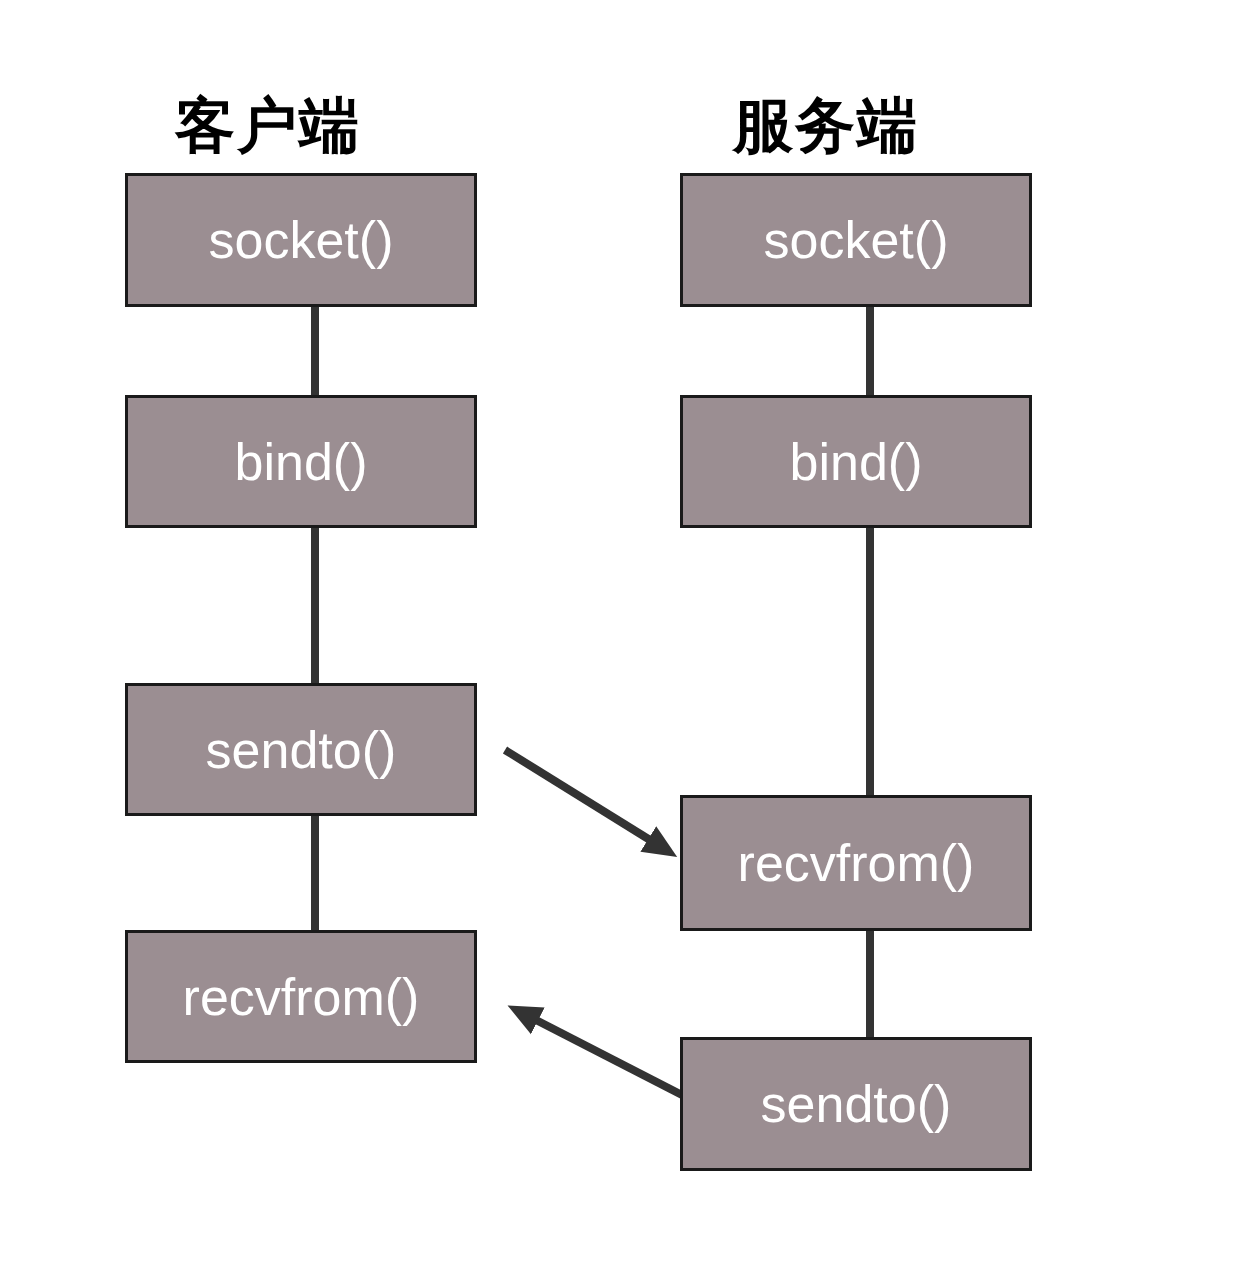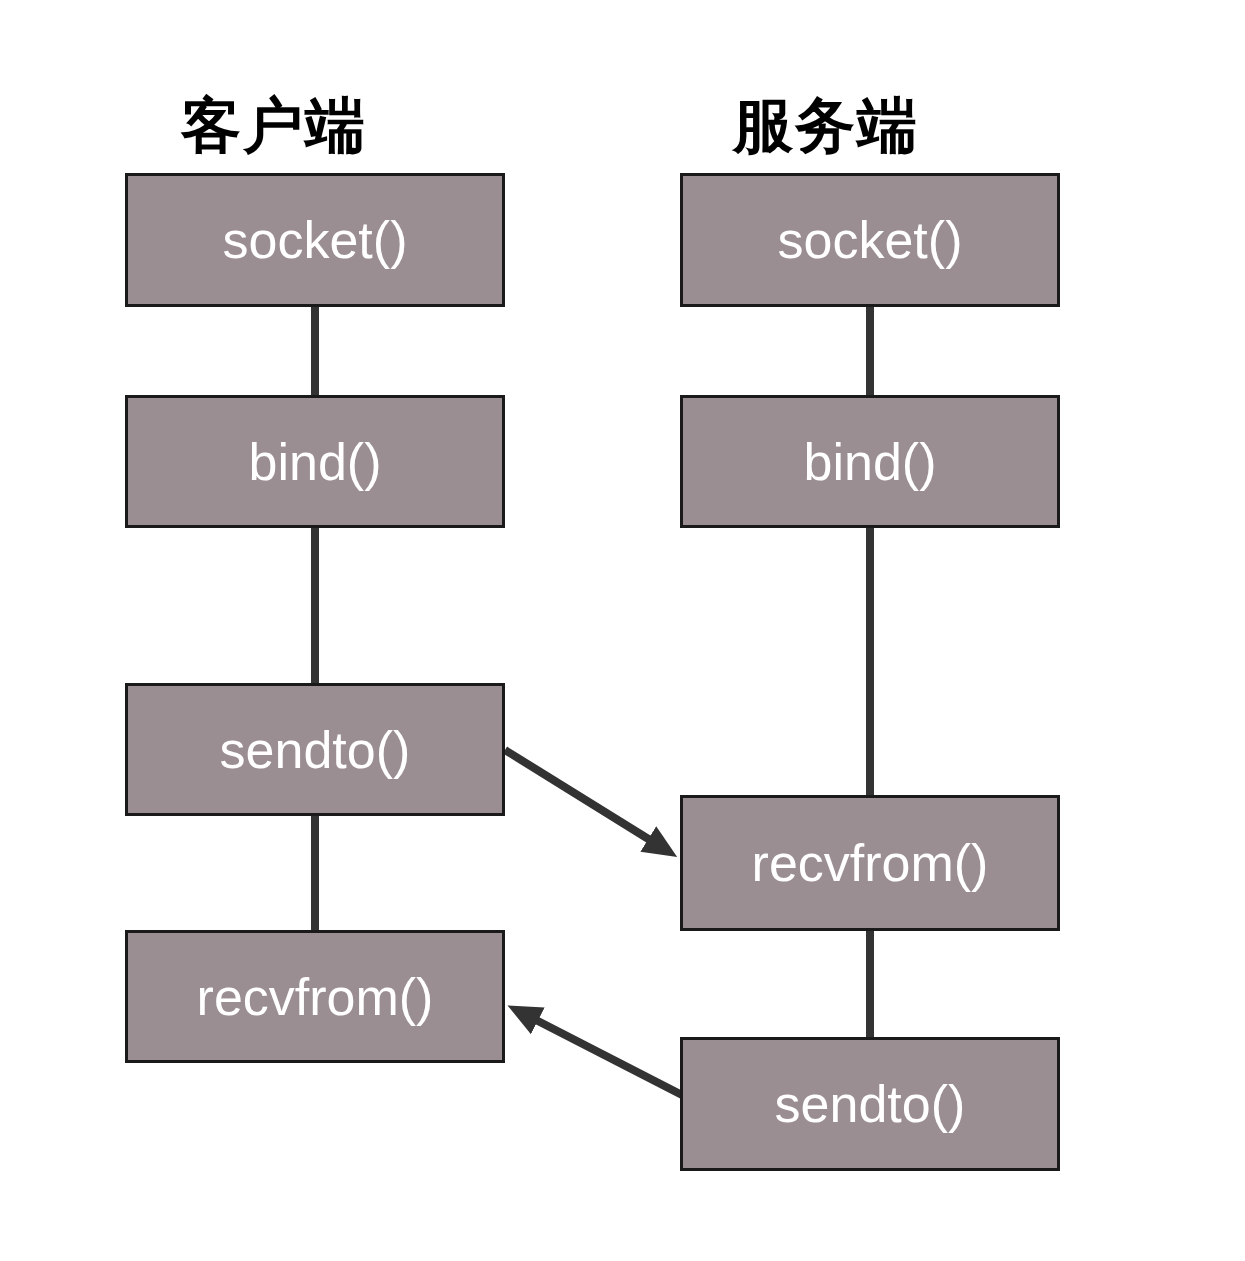--- a/index.html
+++ b/index.html
@@ -15,37 +15,37 @@
     overflow: hidden;
   }
   .col-title {
     position: absolute;
     font-size: 60px;
     font-weight: 700;
     color: var(--title-text, #000000);
     letter-spacing: 2px;
     white-space: nowrap;
   }
-  .title-client { left: 175px; top: 86px; margin-left: 6px; }
+  .title-client { left: 175px; top: 86px; }
   .title-server { left: 713px; top: 86px; margin-left: 20px; }
   .connectors {
     position: absolute;
     left: 0; top: 0;
     width: 1245px;
     height: 1261px;
   }
   .connector-line {
     stroke: var(--line, #333333);
     stroke-width: 8;
     fill: none;
   }
   .arrow-head { fill: var(--line, #333333); }
   .box {
     position: absolute;
-    width: 380px;
+    width: 352px;
     box-sizing: border-box;
     background: var(--box-fill, #9b8e92);
     border: 3px solid var(--box-border, #1a1a1a);
     color: var(--box-text, #ffffff);
     display: flex;
     align-items: center;
     justify-content: center;
     font-size: 52px;
     font-weight: 400;
     white-space: nowrap;

